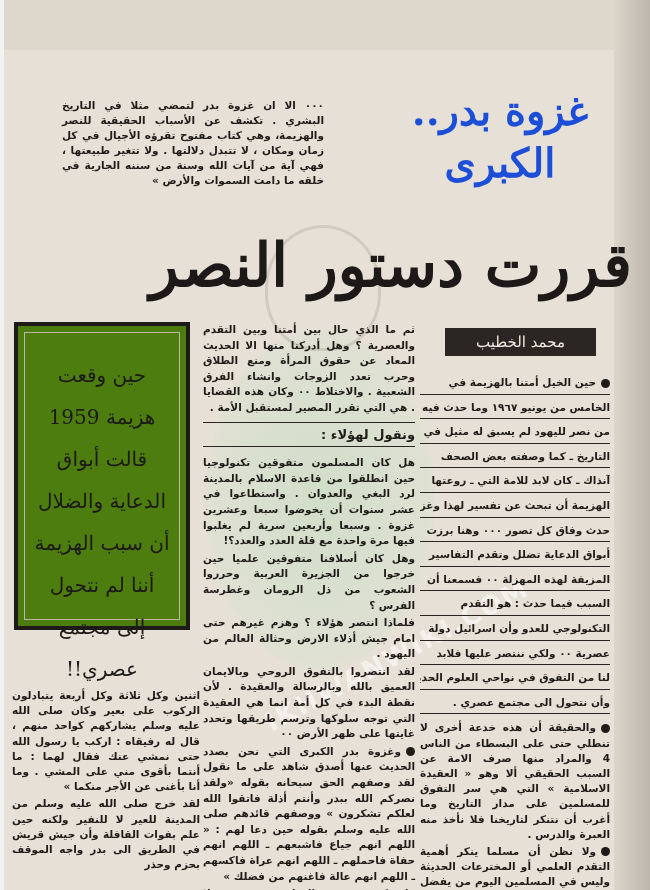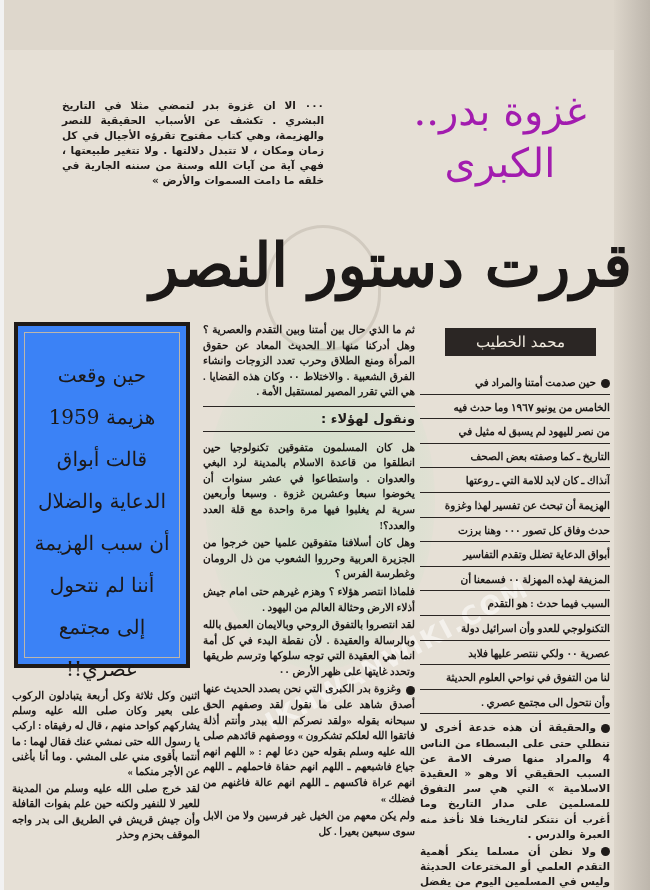--- a/index.html
+++ b/index.html
@@ -4,34 +4,34 @@
 <style>
   html,body{margin:0;padding:0;}
   body{width:650px;height:890px;overflow:hidden;background:#d9d3ca;position:relative;font-family:"DejaVu Sans",sans-serif;}
   .page{position:absolute;left:4px;top:0;width:630px;height:890px;background:#e6e0d6;}
   .page::before{content:"";position:absolute;left:0;top:0;width:630px;height:50px;background:#ded7cc;}
   .right-edge{position:absolute;left:614px;top:0;width:36px;height:890px;background:linear-gradient(90deg,#dcd5ca,#c9c2b8 60%,#bdb6ac);}
   .left-edge{position:absolute;left:0;top:0;width:5px;height:890px;background:#f2f2f2;}
   .watermark{position:absolute;left:205px;top:330px;width:230px;height:340px;border-radius:50%;background:radial-gradient(ellipse at center,rgba(190,220,190,0.55),rgba(200,225,200,0.25) 65%,rgba(220,230,215,0) 80%);pointer-events:none;}
   .watermark-text{position:absolute;left:250px;top:640px;transform:rotate(-28deg);font-size:26px;font-weight:bold;color:rgba(255,255,255,0.55);letter-spacing:2px;}
   .wm-emblem{position:absolute;left:265px;top:225px;width:110px;height:120px;border:3px solid rgba(170,160,150,0.35);border-radius:50% 50% 45% 45%;}
-  .series-title{position:absolute;left:390px;top:85px;width:220px;text-align:center;direction:rtl;font-family:"DejaVu Serif",serif;font-weight:normal;font-size:40px;line-height:52px;color:#a21caf;}
+  .series-title{position:absolute;left:390px;top:85px;width:220px;text-align:center;direction:rtl;font-family:"DejaVu Serif",serif;font-weight:bold;font-size:40px;line-height:52px;color:#1d4ed8;}
   .intro{position:absolute;left:62px;top:98px;width:262px;direction:rtl;text-align:justify;font-size:10.5px;line-height:15px;font-weight:bold;color:#1f1b19;}
   .headline{position:absolute;left:0;top:230px;width:600px;direction:rtl;text-align:right;font-family:"DejaVu Serif",serif;font-size:60px;font-weight:bold;color:#1c1918;letter-spacing:2px;white-space:nowrap;padding-left:32px;}
   .byline{position:absolute;left:445px;top:328px;width:151px;height:28px;background:#2b2624;color:#efe9de;direction:rtl;text-align:center;font-size:15px;line-height:28px;font-family:"DejaVu Serif",serif;}
   .col{position:absolute;direction:rtl;text-align:justify;color:#1f1b19;}
   .col-right{left:420px;top:372px;width:190px;}
   .ruled p{margin:0;font-size:10.5px;line-height:21.6px;font-weight:bold;border-bottom:1px solid #2a2523;white-space:nowrap;overflow:hidden;}
   .col-right .plain{margin-top:6px;font-size:10.5px;line-height:15.2px;font-weight:bold;}
   .col-mid{left:203px;top:322px;width:212px;font-size:10.5px;line-height:15.6px;font-weight:bold;}
   .col-left{left:12px;top:688px;width:188px;font-size:10.5px;line-height:15.2px;font-weight:bold;}
-  .col p{margin:0 0 2px 0;font-family:Liberation Serif, serif;}
+  .col p{margin:0 0 2px 0;}
   .subhead{margin:6px 0 8px 0;padding:4px 0;border-top:1px solid #2a2523;border-bottom:1px solid #2a2523;font-size:13px;font-weight:bold;text-align:right;}
   .bullet{display:inline-block;width:9px;height:9px;border-radius:50%;background:#1f1b19;margin-left:5px;vertical-align:middle;}
-  .boxquote{position:absolute;left:14px;top:322px;width:176px;height:346px;border:4px solid #1e1a18;box-sizing:border-box;background:#3b82f6;}
+  .boxquote{position:absolute;left:14px;top:322px;width:176px;height:308px;border:4px solid #1e1a18;box-sizing:border-box;background:#4d7c0f;}
   .boxquote-inner{position:absolute;left:6px;top:6px;right:6px;bottom:6px;border:1px solid #bdb6ab;}
   .boxquote-text{position:absolute;left:12px;top:28px;width:144px;direction:rtl;text-align:center;font-family:"DejaVu Serif",serif;font-size:20px;line-height:42px;color:#1c1918;}
 </style>
 </head>
 <body>
 
 <div class="left-edge"></div>
 <div class="page"></div>
 <div class="right-edge"></div>
 
@@ -45,21 +45,21 @@
 </div>
 
 <div class="intro">٠٠٠ الا ان غزوة بدر لتمضي مثلا في التاريخ البشري . تكشف عن الأسباب الحقيقية للنصر والهزيمة، وهي كتاب مفتوح تقرؤه الأجيال في كل زمان ومكان ، لا تتبدل دلالتها . ولا تتغير طبيعتها ، فهي آية من آيات الله وسنة من سننه الجارية في خلقه ما دامت السموات والأرض »</div>
 
 <div class="headline">قررت دستور النصر</div>
 
 <div class="byline">محمد الخطيب</div>
 
 <div class="col col-right">
   <div class="ruled">
-    <p><span class="bullet"></span><span>حين صدمت أمتنا والمراد في</span></p>
+    <p><span class="bullet"></span><span>حين الخيل أمتنا بالهزيمة في</span></p>
     <p>الخامس من يونيو ١٩٦٧ وما حدث فيه</p>
     <p>من نصر لليهود لم يسبق له مثيل في</p>
     <p>التاريخ ـ كما وصفته بعض الصحف</p>
     <p>آنذاك ـ كان لابد للامة التي ـ روعتها</p>
     <p>الهزيمة أن تبحث عن تفسير لهذا وغزوة</p>
     <p>حدث وفاق كل تصور ٠٠٠ وهنا برزت</p>
     <p>أبواق الدعاية تضلل وتقدم التفاسير</p>
     <p>المزيفة لهذه المهزلة ٠٠ فسمعنا أن</p>
     <p>السبب فيما حدث : هو التقدم</p>
     <p>التكنولوجي للعدو وأن اسرائيل دولة</p>

